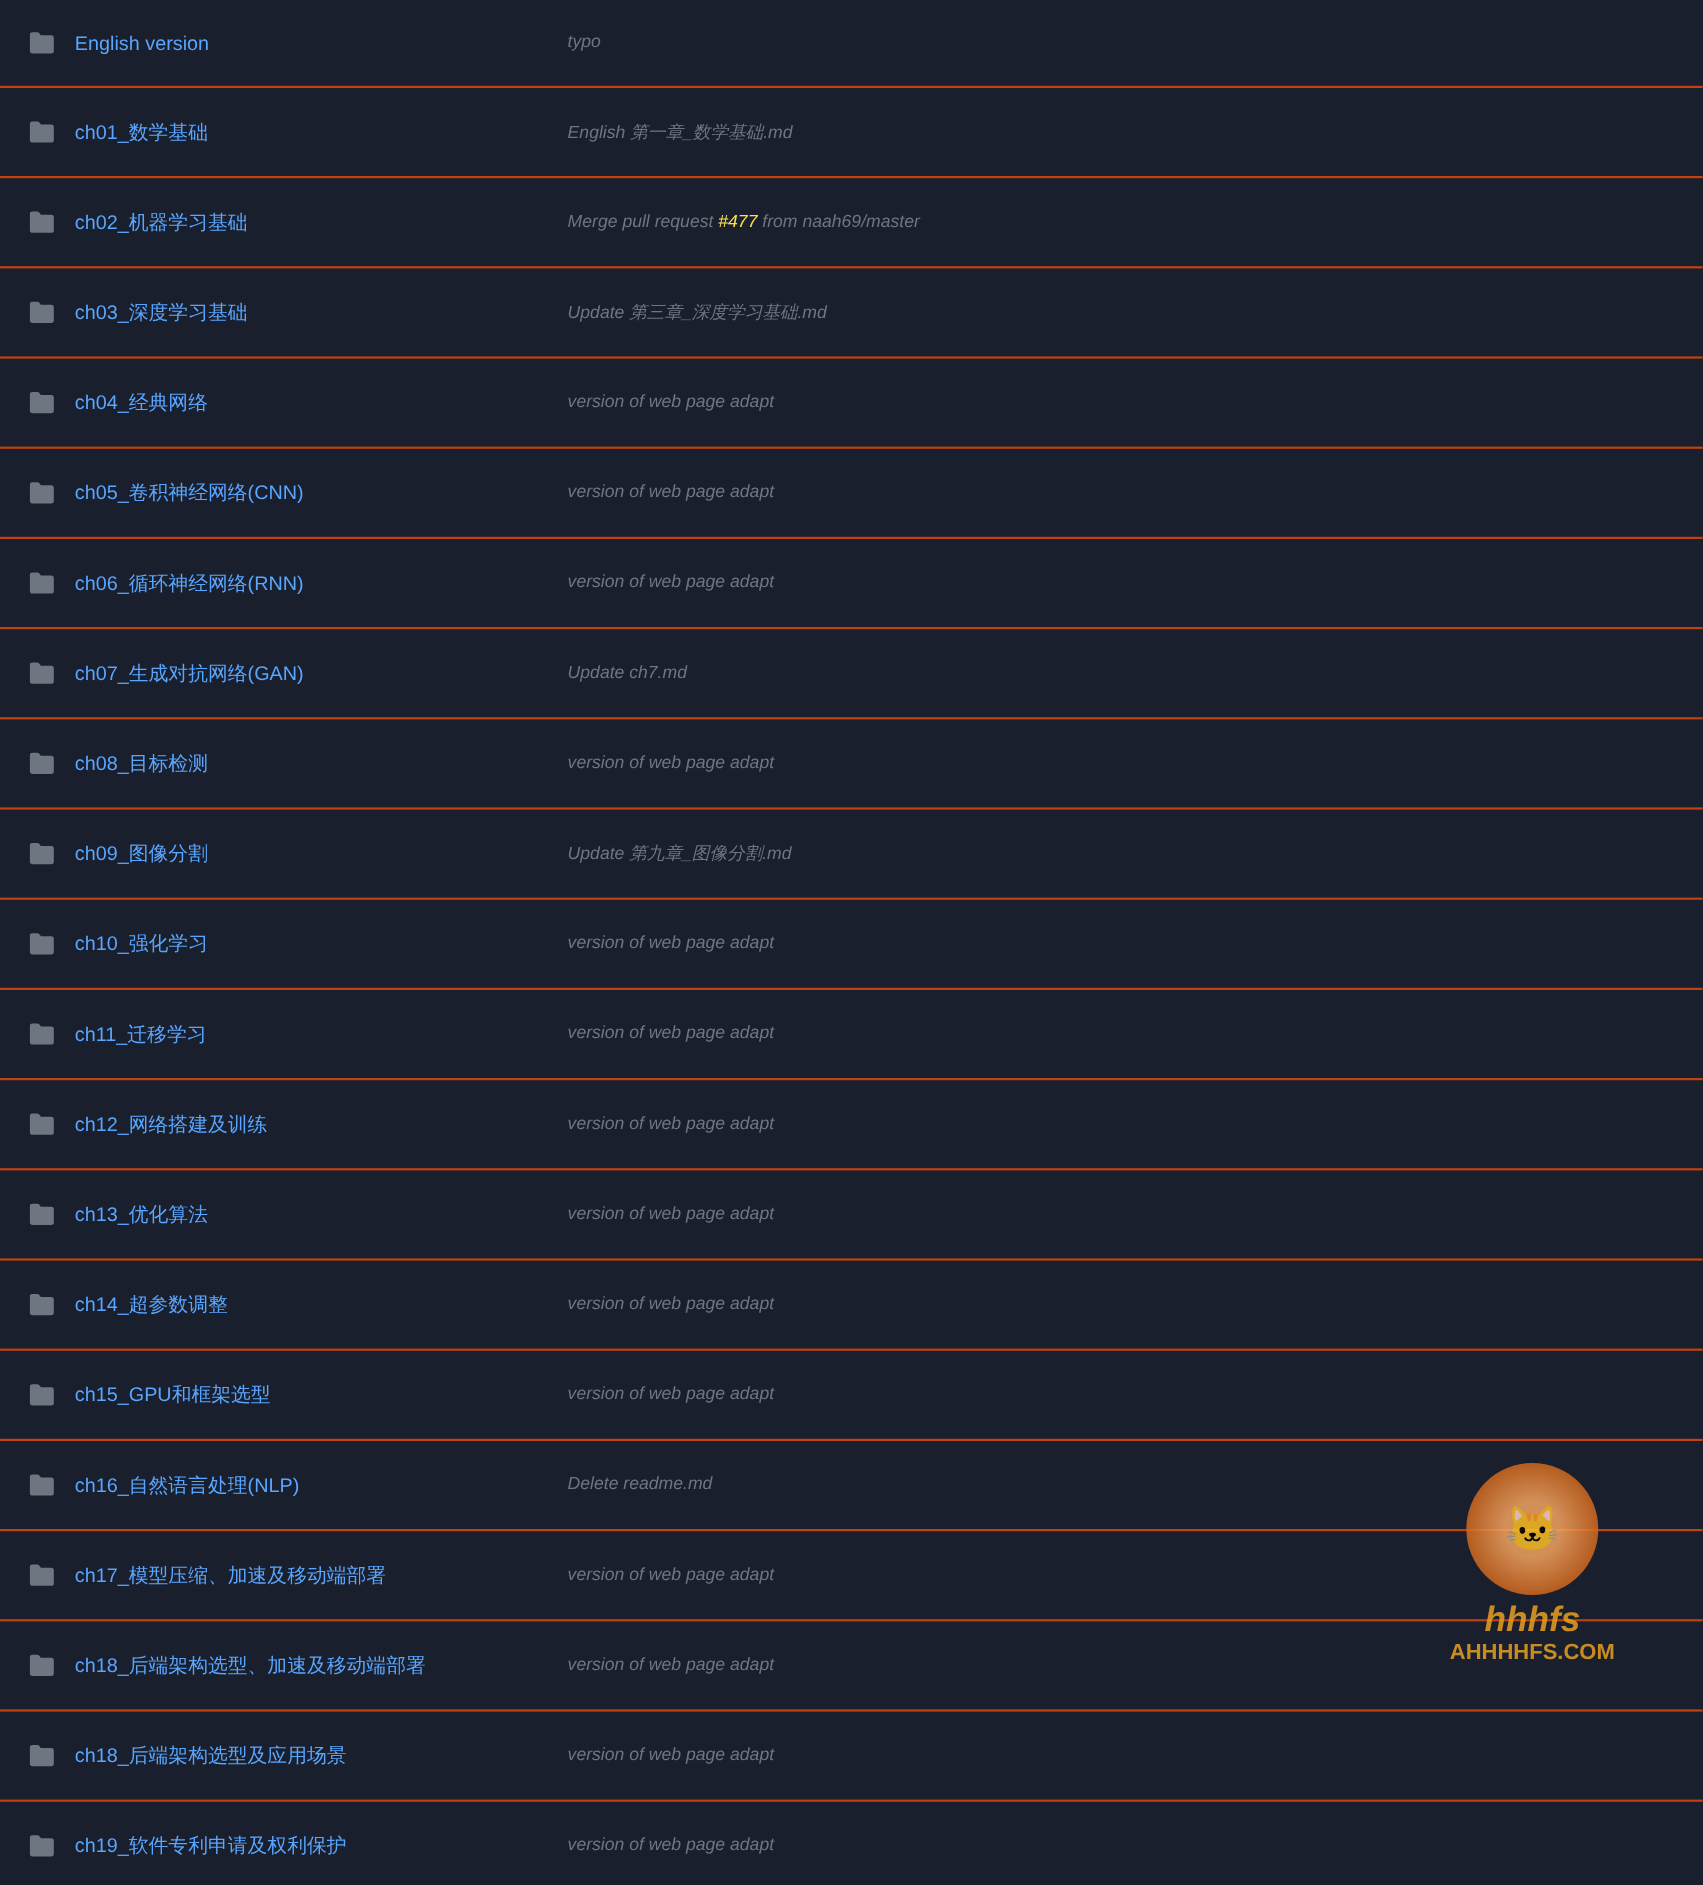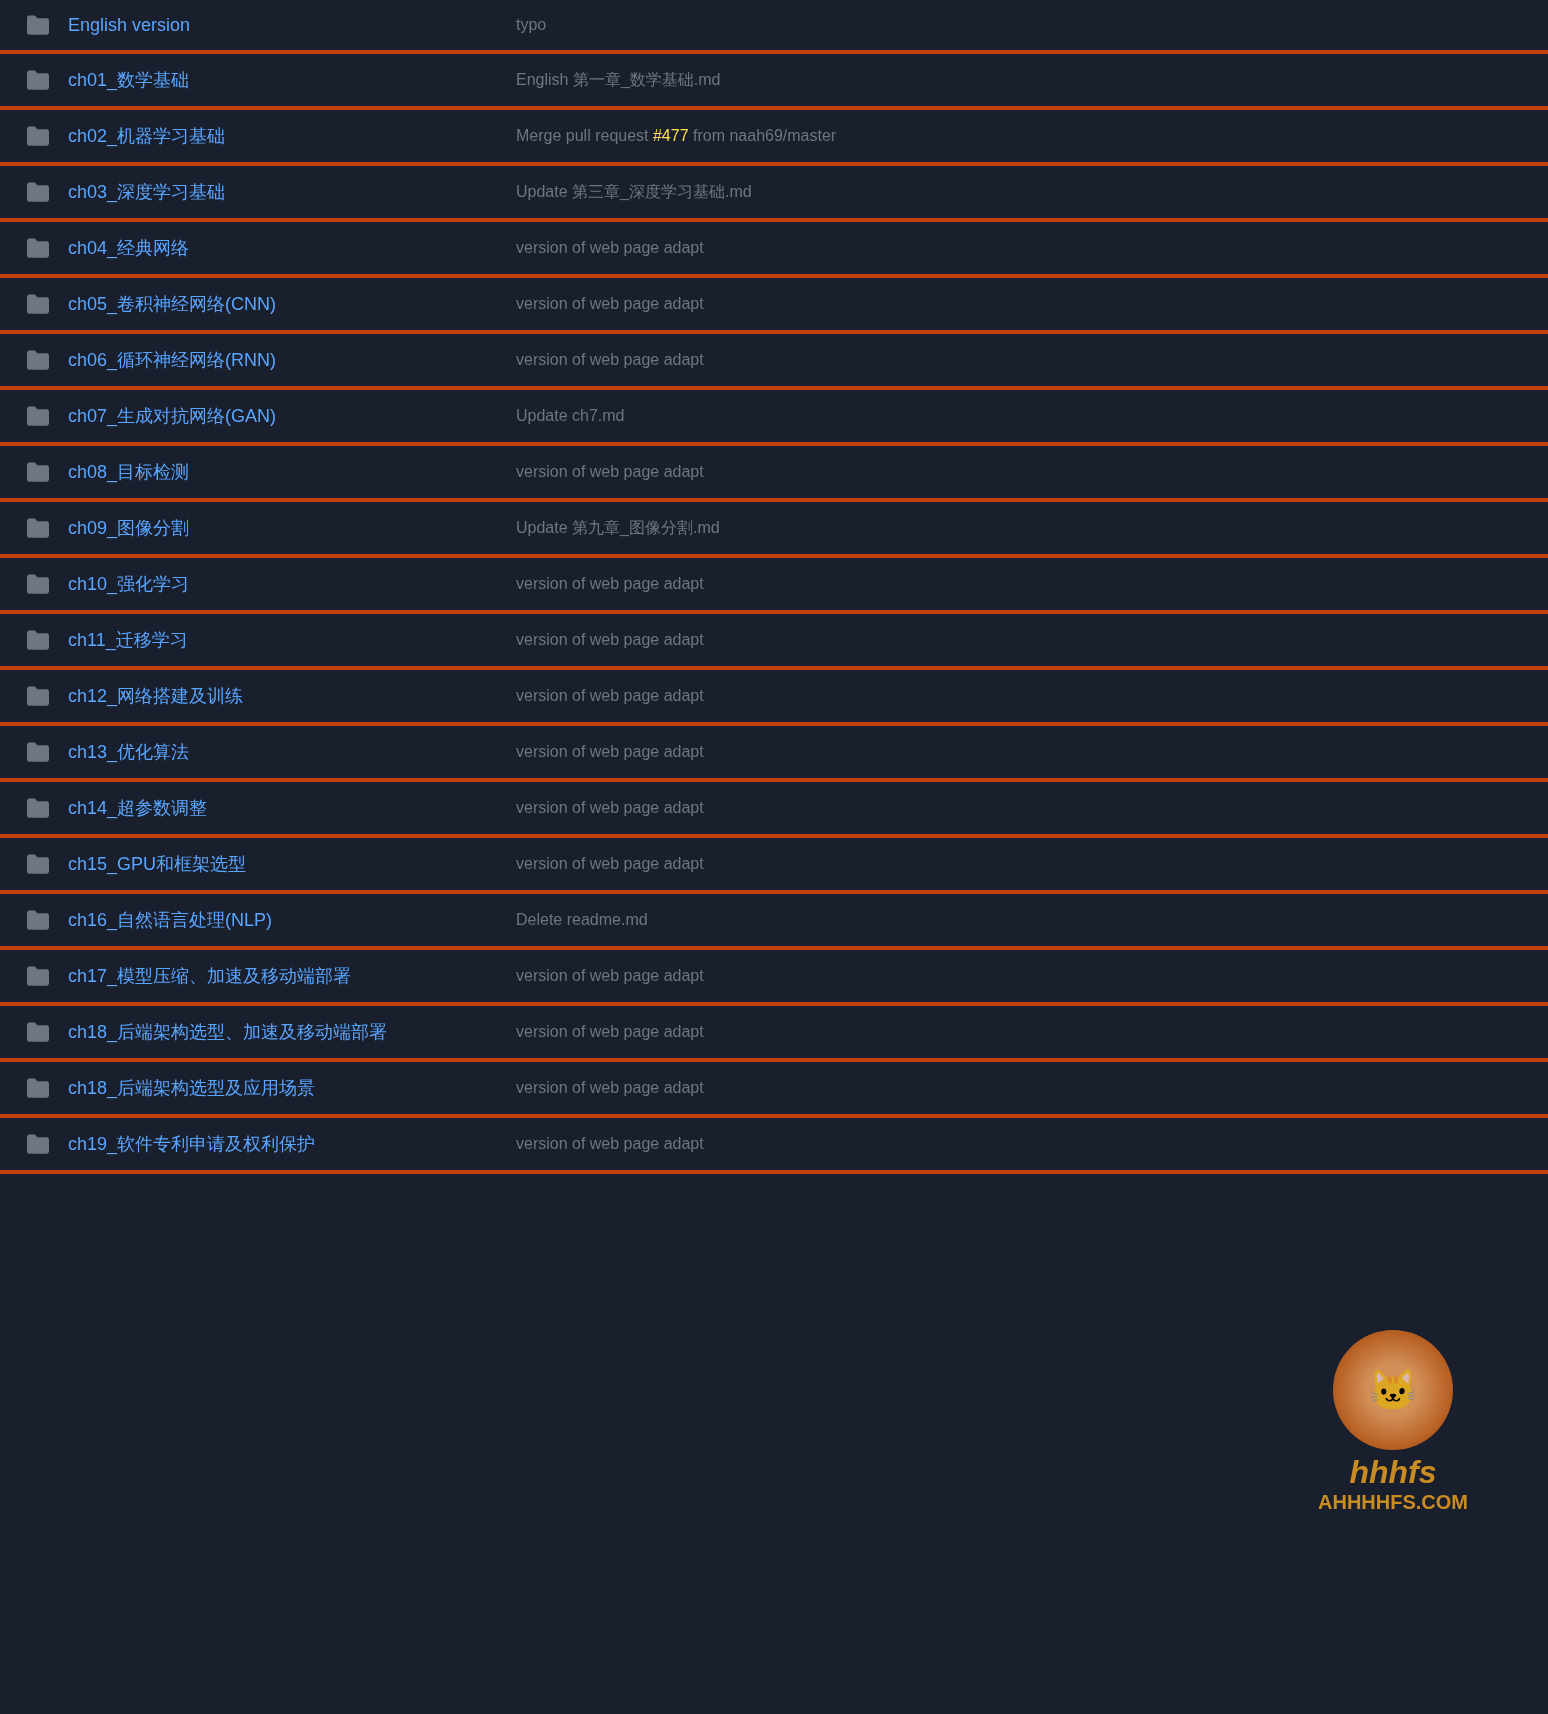--- a/index.html
+++ b/index.html
@@ -16,22 +16,22 @@
       min-height: 1714px;
     }
 
     .file-list {
       width: 100%;
     }
 
     .file-row {
       display: flex;
       align-items: center;
-      padding: 14px 20px;
-      border-bottom: 4px solid #c2410c;
+      padding: 28px 20px;
+      border-bottom: 2px solid #c2410c;
       cursor: pointer;
       transition: background-color 0.15s;
       justify-content: flex-end;
     }
 
     .folder-icon {
       width: 36px;
       flex-shrink: 0;
       display: flex;
       align-items: center;
@@ -50,20 +50,21 @@
       color: #58a6ff;
       font-weight: 400;
       padding-left: 12px;
     }
 
     .file-commit {
       flex: 1;
       font-size: 16px;
       color: #6e7681;
       padding-left: 40px;
+      font-style: italic;
     }
 
     .file-commit a {
       color: #fde047;
       text-decoration: none;
     }
 
     .watermark {
       position: fixed;
       bottom: 200px;

